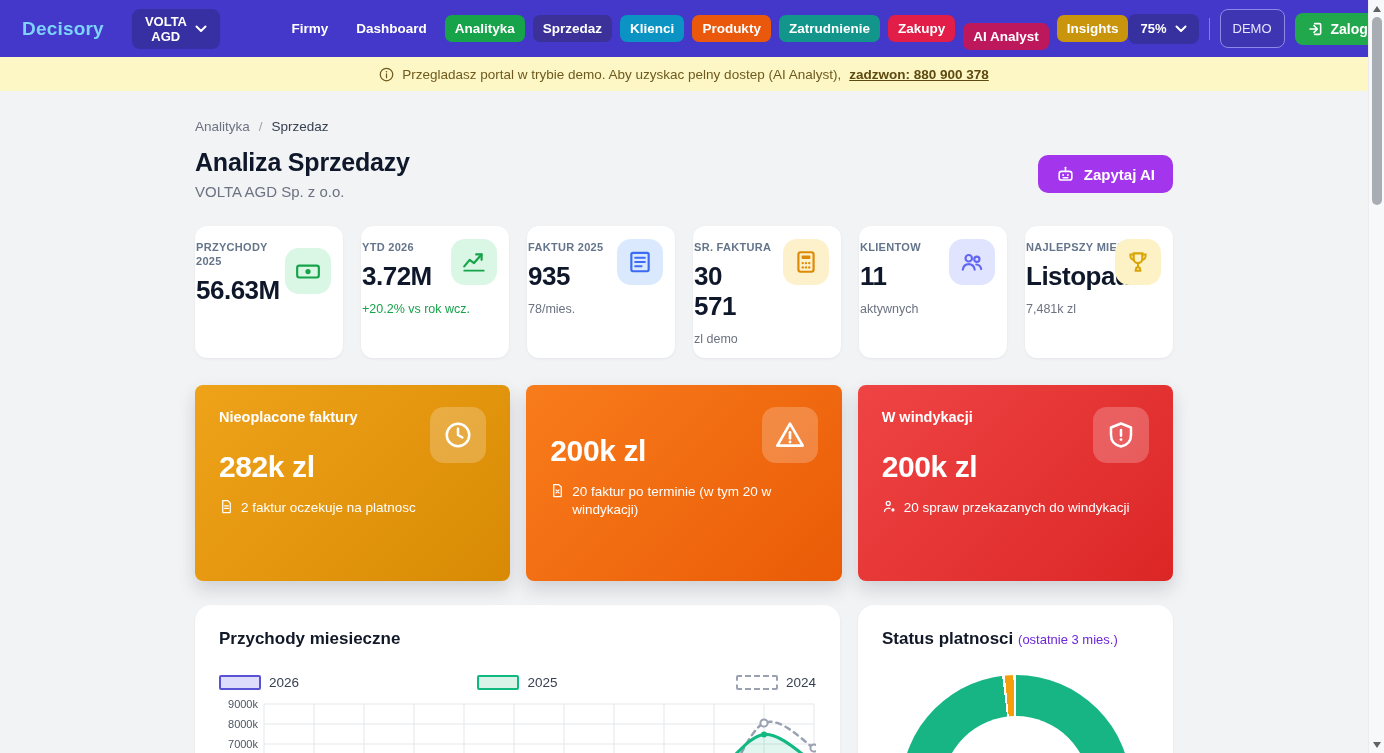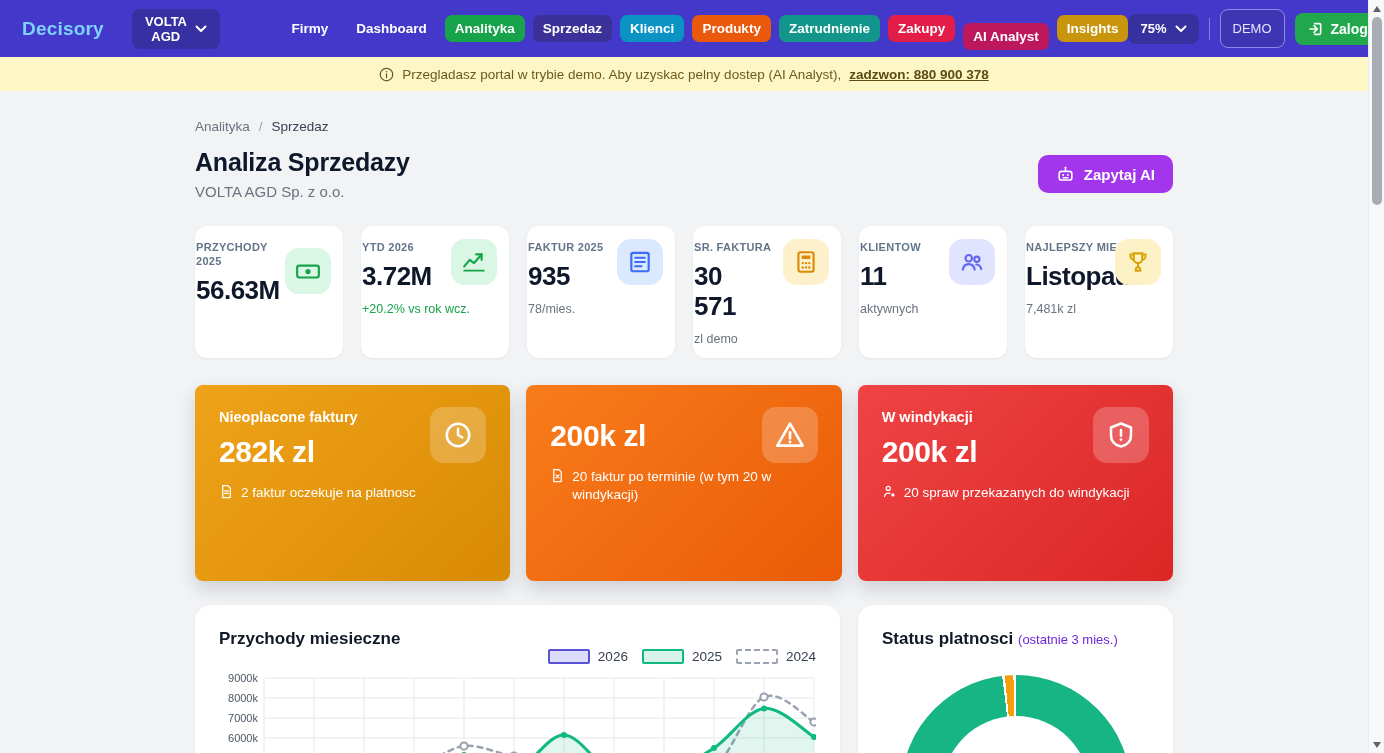--- a/index.html
+++ b/index.html
@@ -49,30 +49,30 @@
   .kpi--faktur .kpi-icon { background:#dbe9fe; color:#3c6cf5; }
   .kpi--faktura-avg .kpi-icon { background:#fdf1cc; color:#dd8a06; }
   .kpi--faktura-avg .kpi-value { max-width:64px; }
   .kpi--klientow .kpi-icon { background:#e1e4fe; color:#6366f1; }
   .kpi--najlepszy .kpi-icon { background:#fdf1c6; color:#d9a406; }
 
   
   .alert-grid { display:grid; grid-template-columns:repeat(3,1fr); gap:16px; margin-top:27px; }
   .alert-card { position:relative; border-radius:8px; height:196px; padding:24px 24px 20px 24px; color:#fff; box-shadow:0 8px 18px rgba(16,24,40,.16); }
   .alert-title { font-size:14.5px; font-weight:700; }
-  .alert-value { font-size:30px; font-weight:800; margin-top:10px; letter-spacing:-.4px; }
+  .alert-value { font-size:30px; font-weight:800; margin-top:25px; letter-spacing:-.4px; }
   .alert-note { display:flex; align-items:flex-start; gap:7px; font-size:13.5px; margin-top:15px; line-height:1.35; padding-right:6px; }
   .alert-icon { position:absolute; top:22px; right:24px; width:56px; height:56px; border-radius:14px; background:rgba(255,255,255,.22); display:flex; align-items:center; justify-content:center; }
 
   
   .bottom-grid { display:grid; grid-template-columns:645px 315px; gap:18px; margin-top:24px; }
   .panel-card { background:#fff; border-radius:16px; padding:24px; height:430px; box-shadow:0 1px 3px rgba(16,24,40,.06); }
   .panel-title { font-size:17px; font-weight:700; color:#111827; }
   .panel-title .muted { font-size:13px; font-weight:400; color:#6d28d9; }
-  .chart-legend { display:flex; justify-content:flex-end; align-items:center; gap:14px; }
+  .chart-legend { display:flex; justify-content:space-between; align-items:center; gap:14px; margin-top:26px; }
   .legend-item { display:flex; align-items:center; gap:8px; font-size:13.5px; color:#374151; cursor:pointer; }
   .legend-swatch { width:42px; height:15px; border-radius:2px; }
   #revenue-chart { display:block; margin-top:4px; }
   .donut { width:230px; height:230px; border-radius:50%; margin:26px auto 0; position:relative; }
   .donut::after { content:""; position:absolute; left:41px; top:41px; width:148px; height:148px; background:#fff; border-radius:50%; }
 
   
   .scrollbar { position:fixed; top:0; right:0; width:16px; height:753px; background:#f7f8f9; border-left:1px solid #ececee; }
   .sb-arrow { position:absolute; left:0; width:16px; height:15px; display:flex; align-items:center; justify-content:center; cursor:pointer; }
   .sb-arrow.up { top:1px; } .sb-arrow.down { bottom:1px; }

